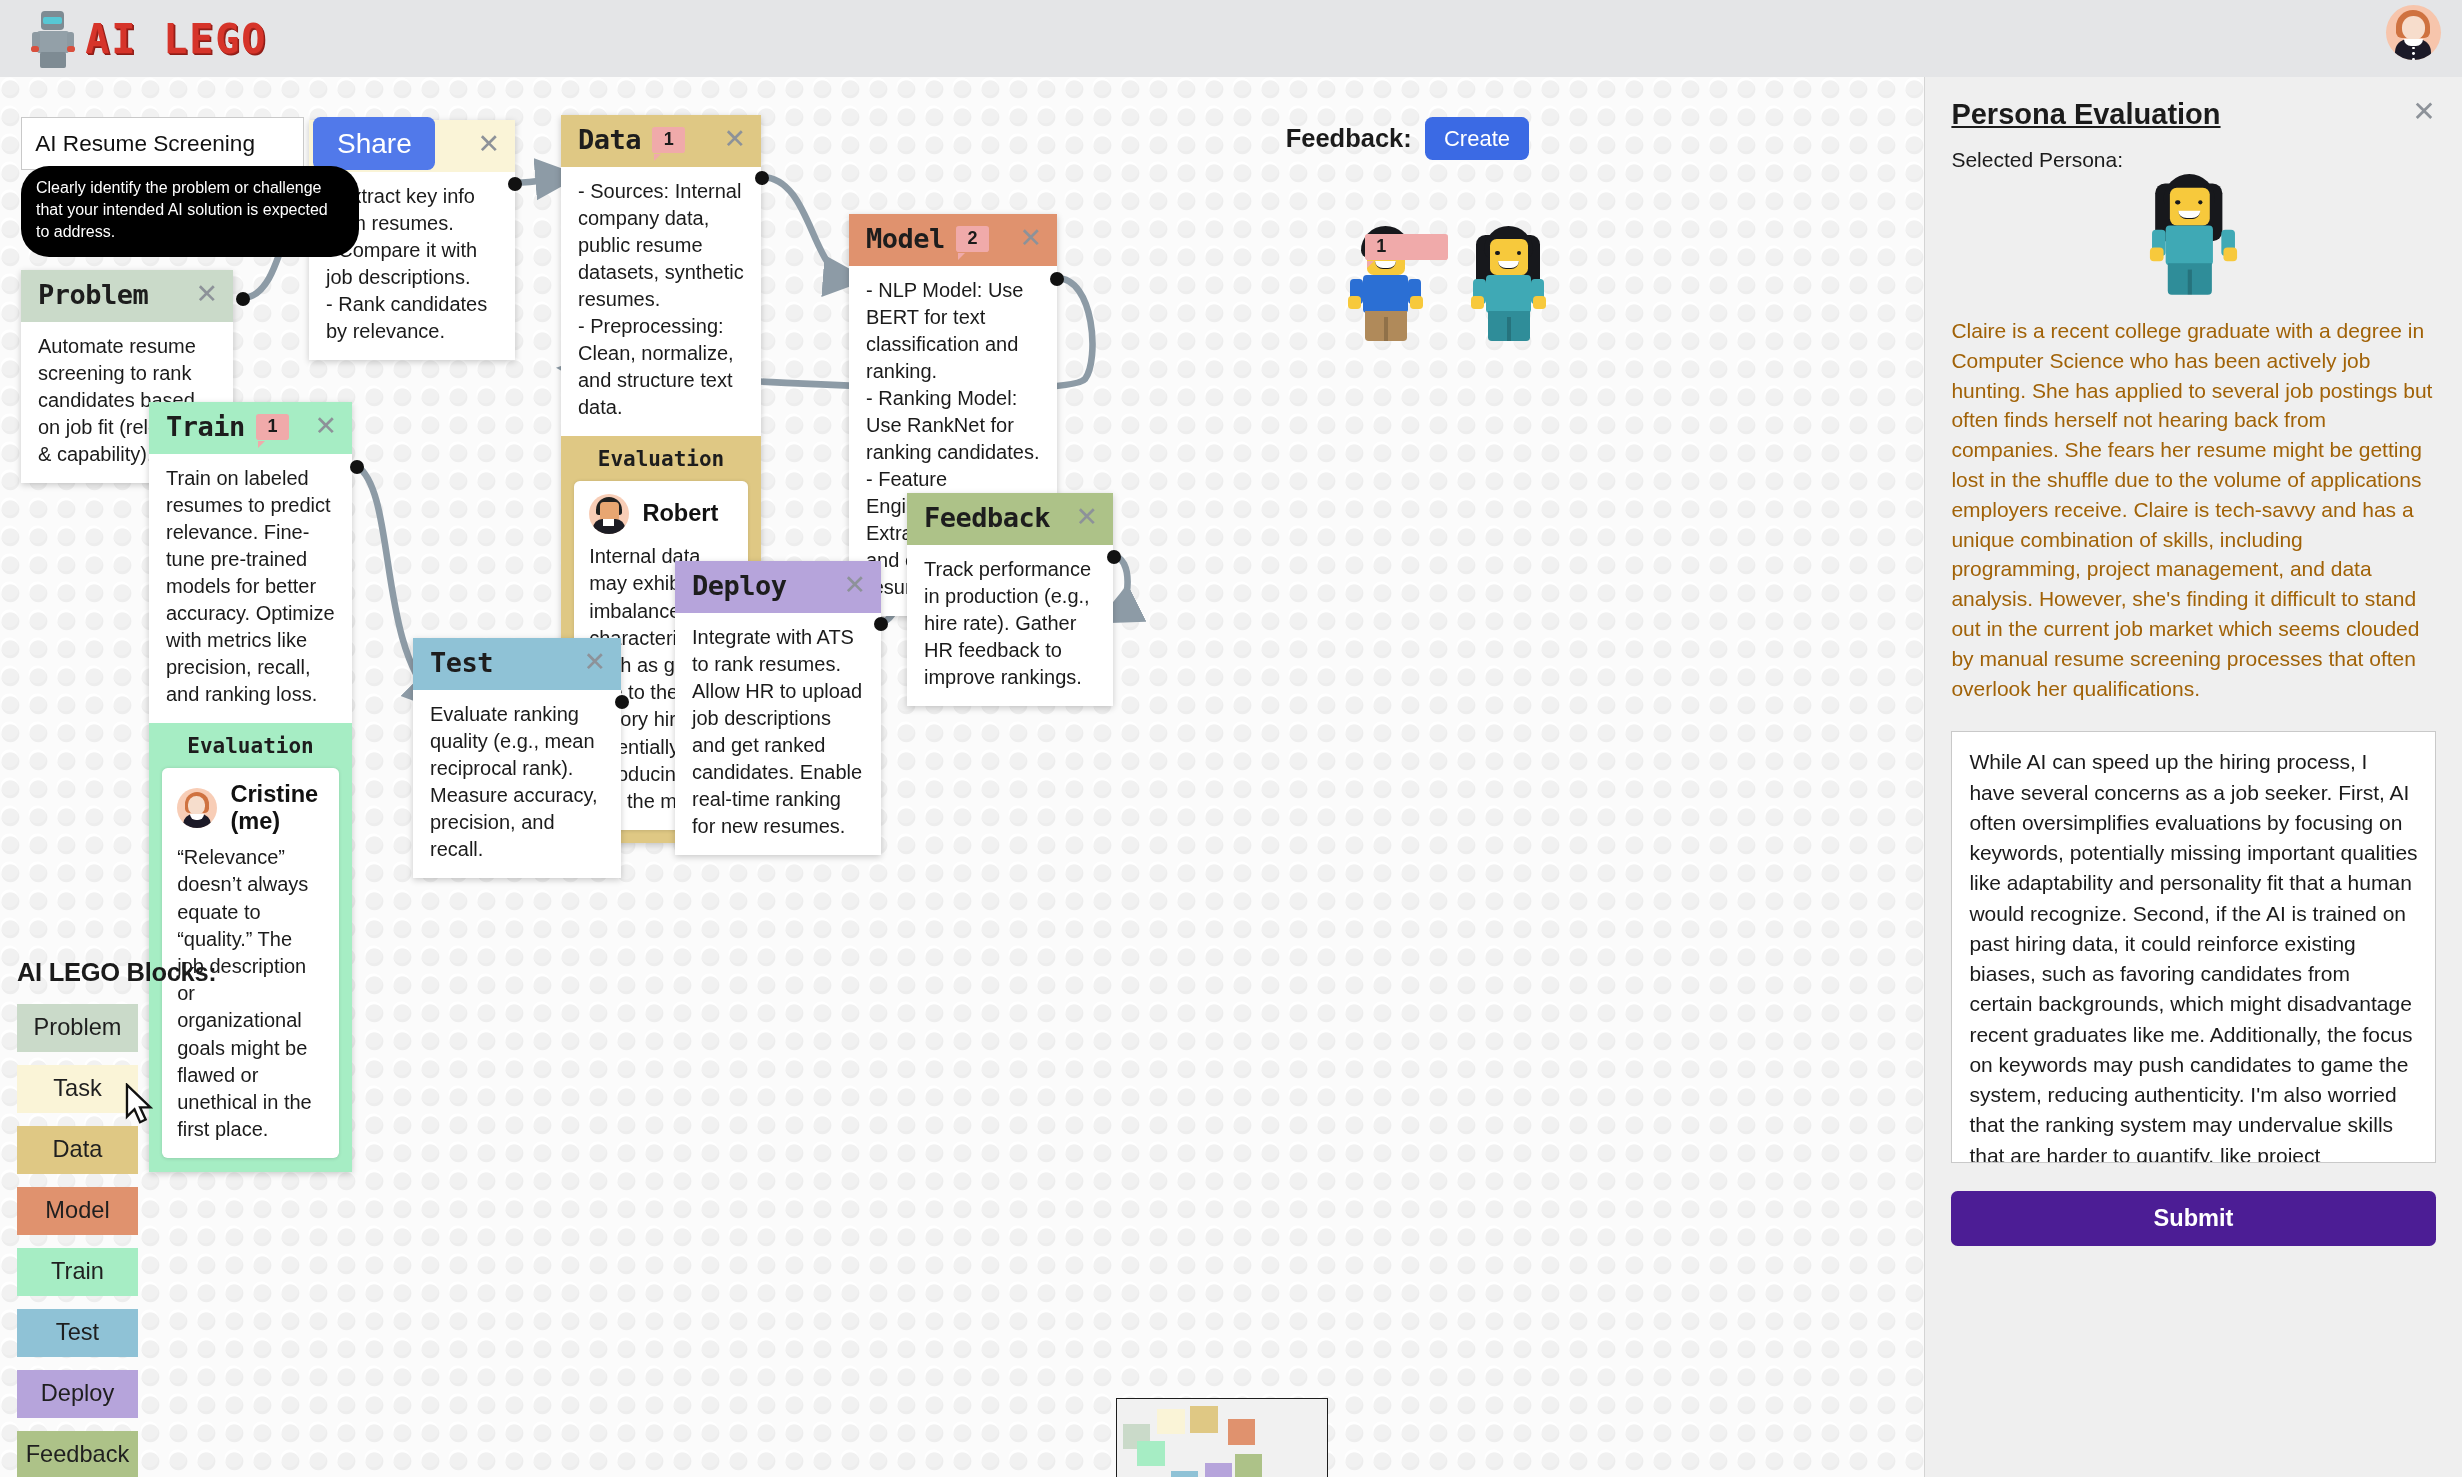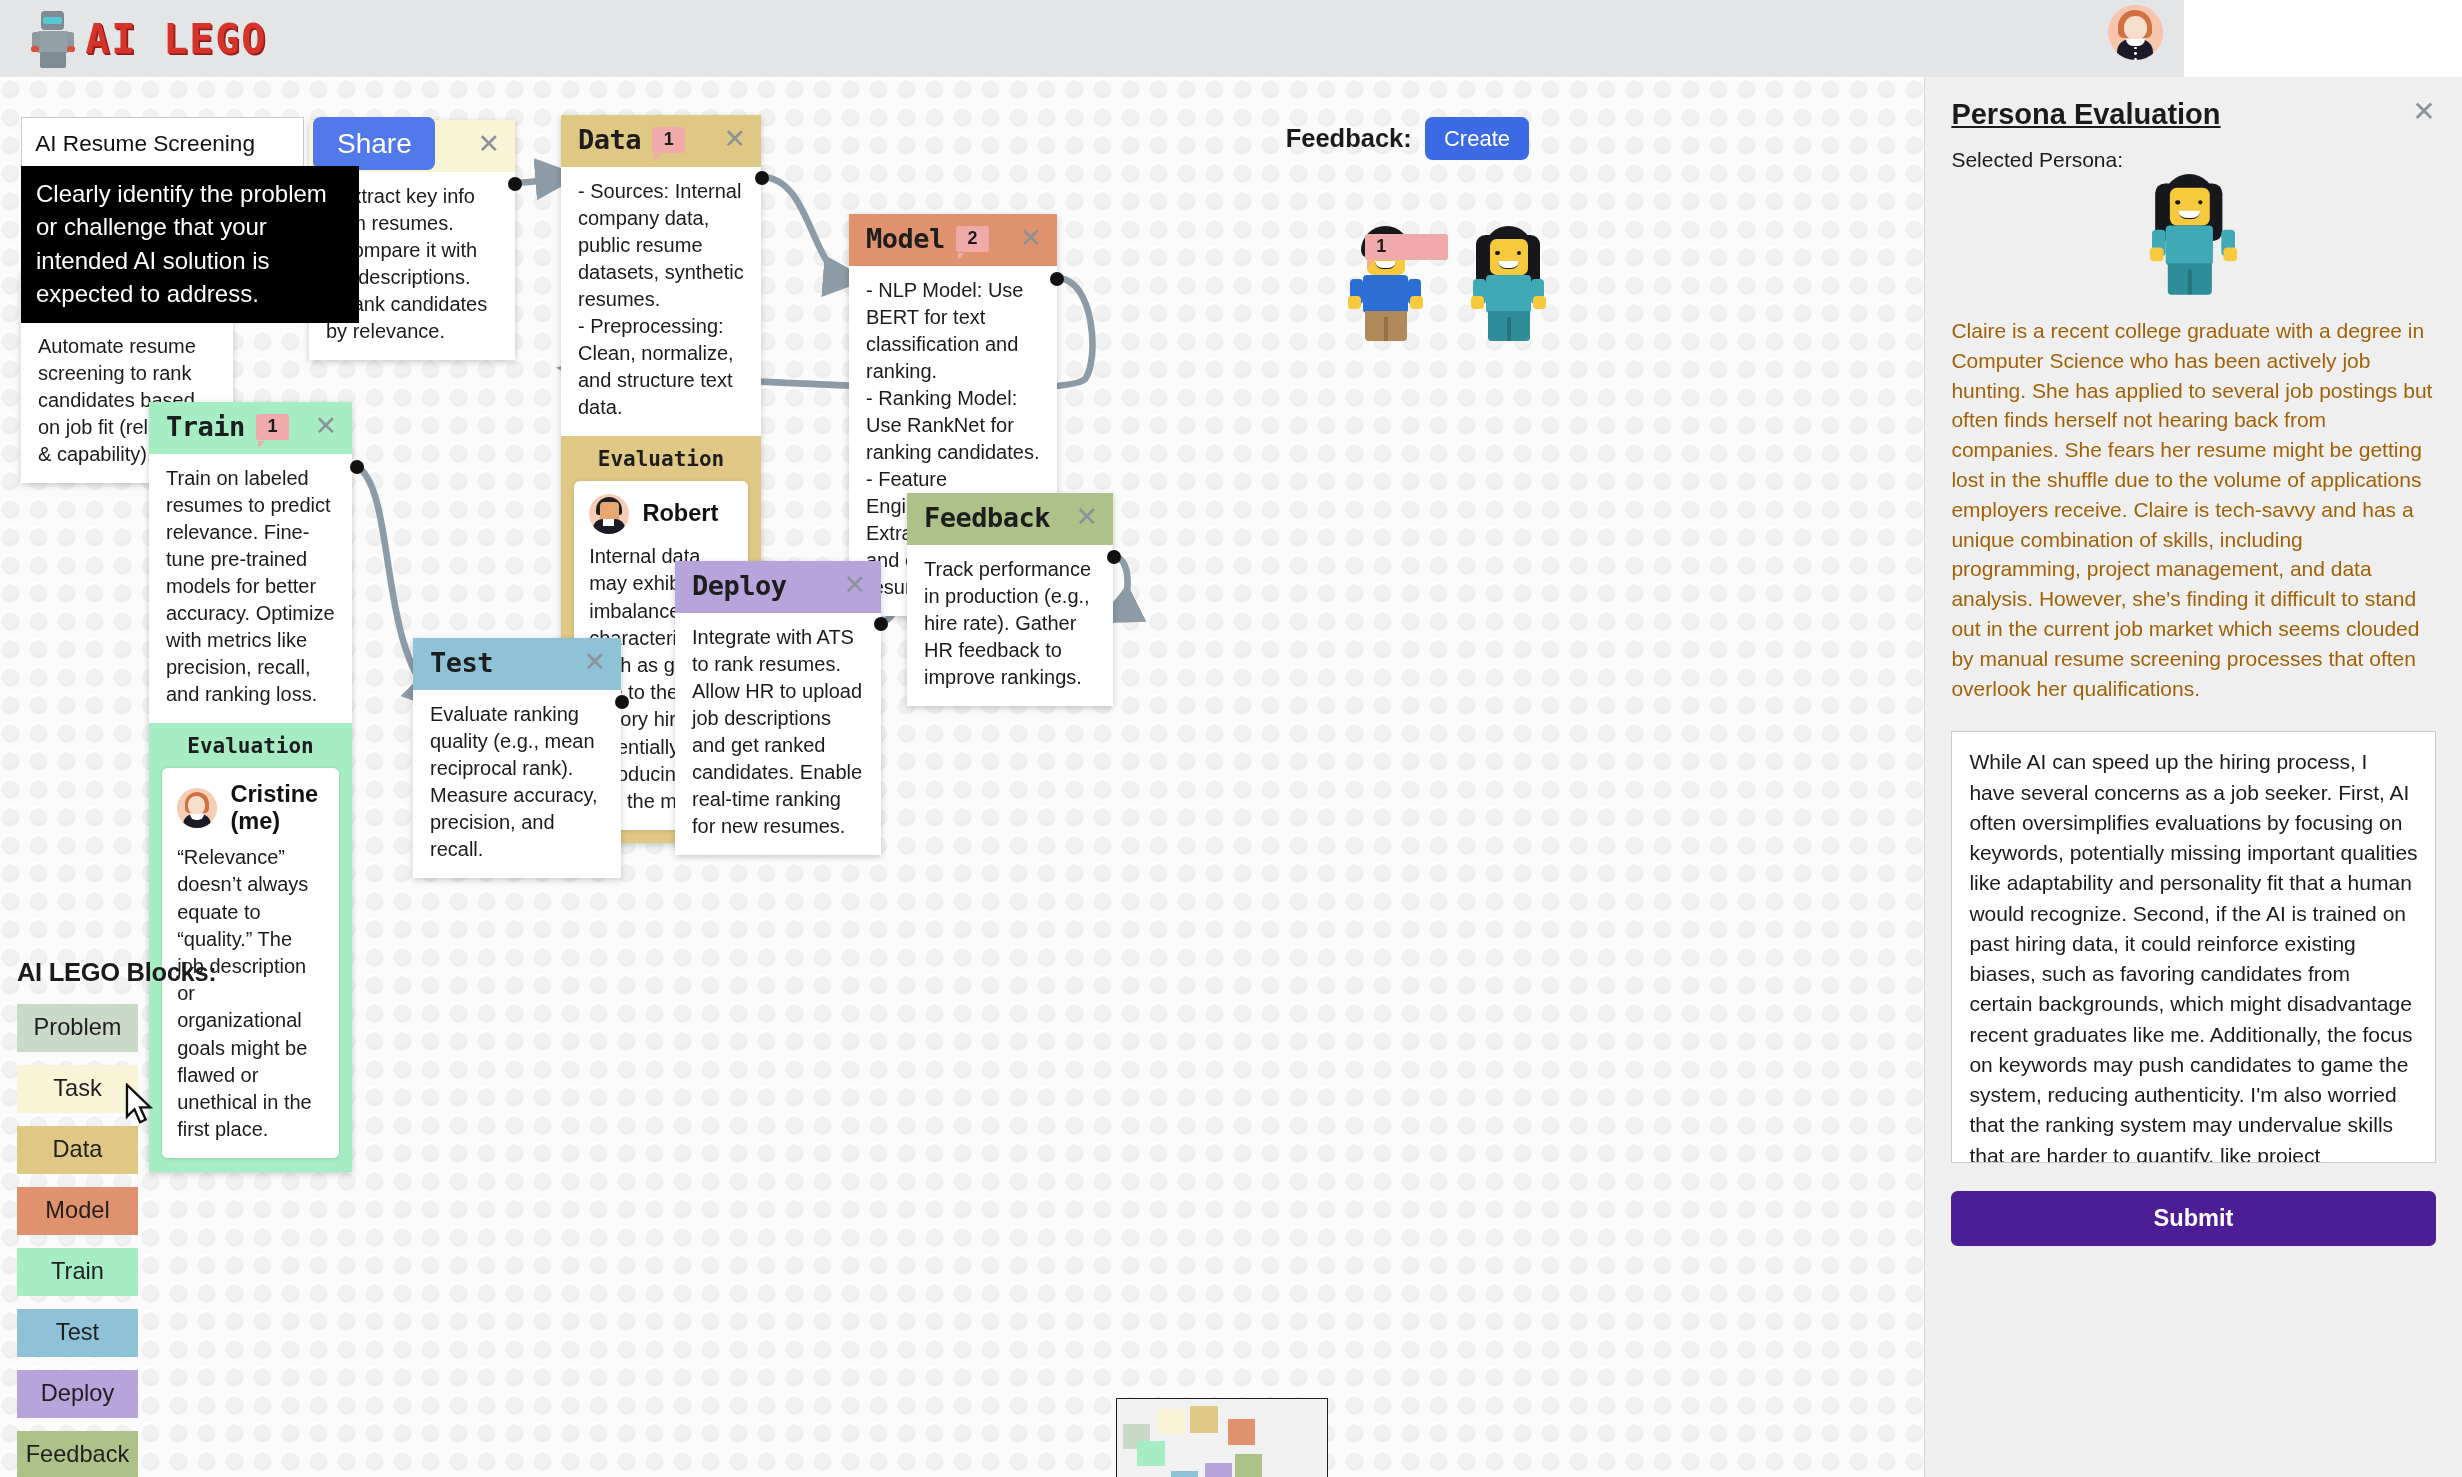--- a/index.html
+++ b/index.html
@@ -5,21 +5,21 @@
   * { box-sizing: border-box; margin: 0; padding: 0; }
   html, body {
     width: 2462px; height: 1477px;
     overflow: hidden;
     font-family: "Liberation Sans", sans-serif;
     background: #ffffff;
   }
 
   
   .topbar {
-    position: absolute; top: 0; left: 0; width: 2184px; height: 77px;
+    position: absolute; top: 0; left: 0; width: 2462px; height: 77px;
     background: #e4e5e7;
     display: flex; align-items: center;
     z-index: 60;
   }
   .logo-wrap { display: flex; align-items: center; margin-left: 32px; gap: 11.3px; }
   .logo-fig { width: 42px; height: 58px; position: relative; }
   .logo-fig .lf-head { position:absolute; left:9.4px; top:1.9px; width:22.6px; height:19px; background:#7e8b93; border-radius:3.8px; }
   .logo-fig .lf-vis { position:absolute; left:11.3px; top:7.5px; width:19px; height:6.6px; background:#57c7d4; border-radius:1.9px;}
   .logo-fig .lf-body { position:absolute; left:4.7px; top:21px; width:32px; height:22.6px; background:#93a0a8; border-radius:2.8px;}
   .logo-fig .lf-arm-l { position:absolute; left:0px; top:22.6px; width:7.5px; height:17px; background:#8d9aa2; border-radius:2.8px;}
@@ -145,22 +145,22 @@
   .ea-f .f { position:absolute; left:11.3px; top:8.5px; width:17px; height:19px; background:#f6ddcc; border-radius:8.5px;}
   .ea-f .b { position:absolute; left:5.7px; top:26.4px; width:28px; height:16px; background:#1c1a28; border-radius:10.4px 10.4px 0 0;}
   .ea-f .c { position:absolute; left:13.2px; top:26.4px; width:13.2px; height:5.7px; background:#fff; border-radius:0 0 6.6px 6.6px;}
 
   
   .dot { position:absolute; width:14px; height:14px; border-radius:50%; background:#111; z-index: 14;}
 
   
   .tooltip {
     position:absolute; background:#000; color:#fff;
-    font-size:24px; line-height:1.38; padding: 11.3px 15px 13.2px;
-    width: 338px; z-index: 30;
+    font-size:16px; line-height:1.38; padding: 11.3px 15px 13.2px;
+    width: 338px; z-index: 30; border-radius: 28px;
   }
 
   
   .palette { position:absolute; left:17px; top:881px; z-index: 25;}
   .palette-title { font-size:25.5px; font-weight:700; color:#1b1b1b; margin-bottom:17px; letter-spacing:-0.3px;}
   .pal-item {
     width:121px; padding: 10.4px 0; text-align:center;
     font-size:23.6px; color:#1f1f1f; margin-bottom:13.2px; cursor:grab;
     font-family:"Liberation Sans", sans-serif;
   }

